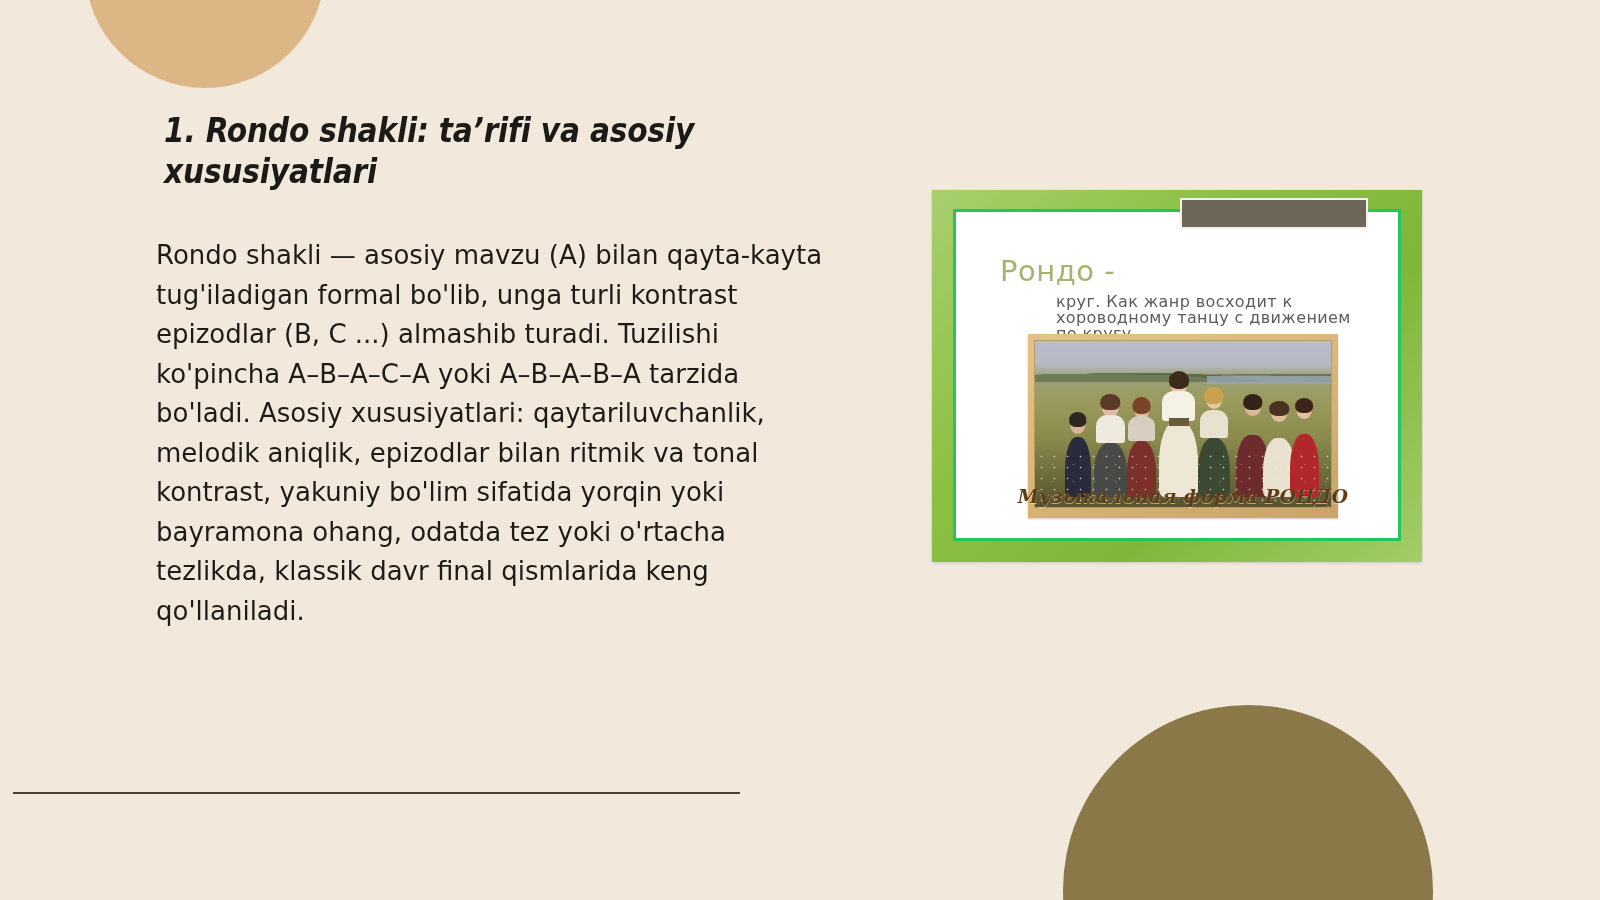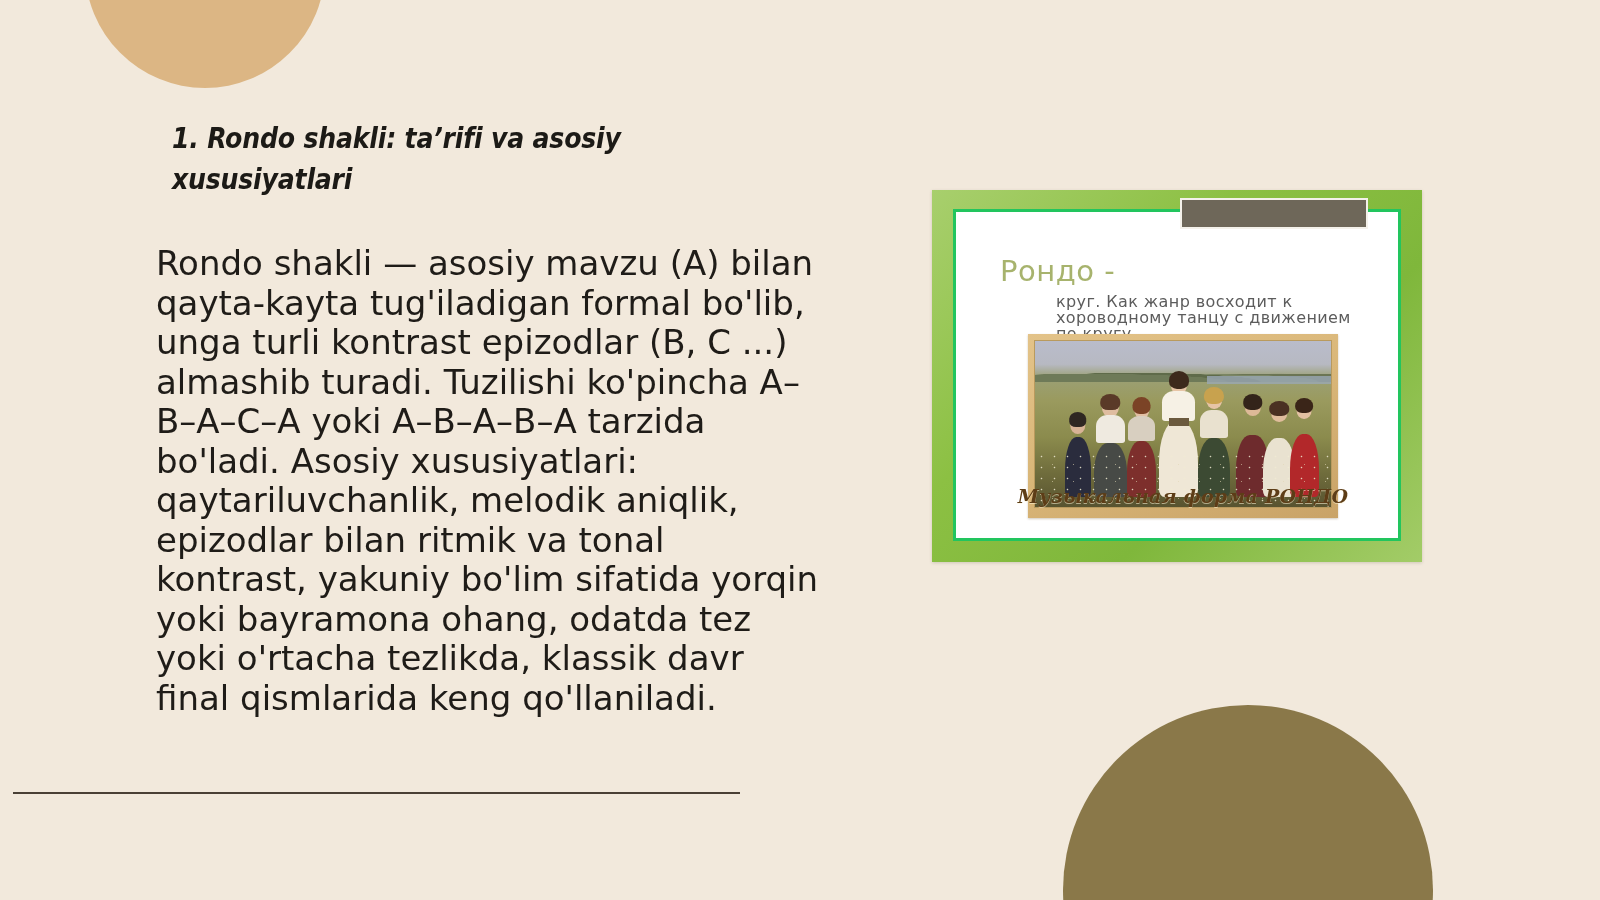--- a/index.html
+++ b/index.html
@@ -56,31 +56,31 @@
   .text-col {
     position: absolute;
     left: 156px;
     top: 102px;
     width: 672px;
   }
   .slide-title {
     font-family: "DejaVu Sans Condensed", "Liberation Sans Narrow", "Liberation Sans", sans-serif;
     font-weight: 700;
     font-style: italic;
-    font-size: 28px;
+    font-size: 33px;
     line-height: 41px;
     color: #1c1a16;
     letter-spacing: -0.2px;
-    margin: 16px;
+    margin: 8px;
     max-width: 600px;
   }
   .slide-body {
     margin: 44px 0 0 0;
     font-family: "DejaVu Sans", "Liberation Sans", sans-serif;
-    font-size: 34px;
+    font-size: 26px;
     line-height: 39.5px;
     color: #1f1c18;
     max-width: 668px;
     font-weight: 400;
   }
 
   
   .card {
     position: absolute;
     left: 932px;

